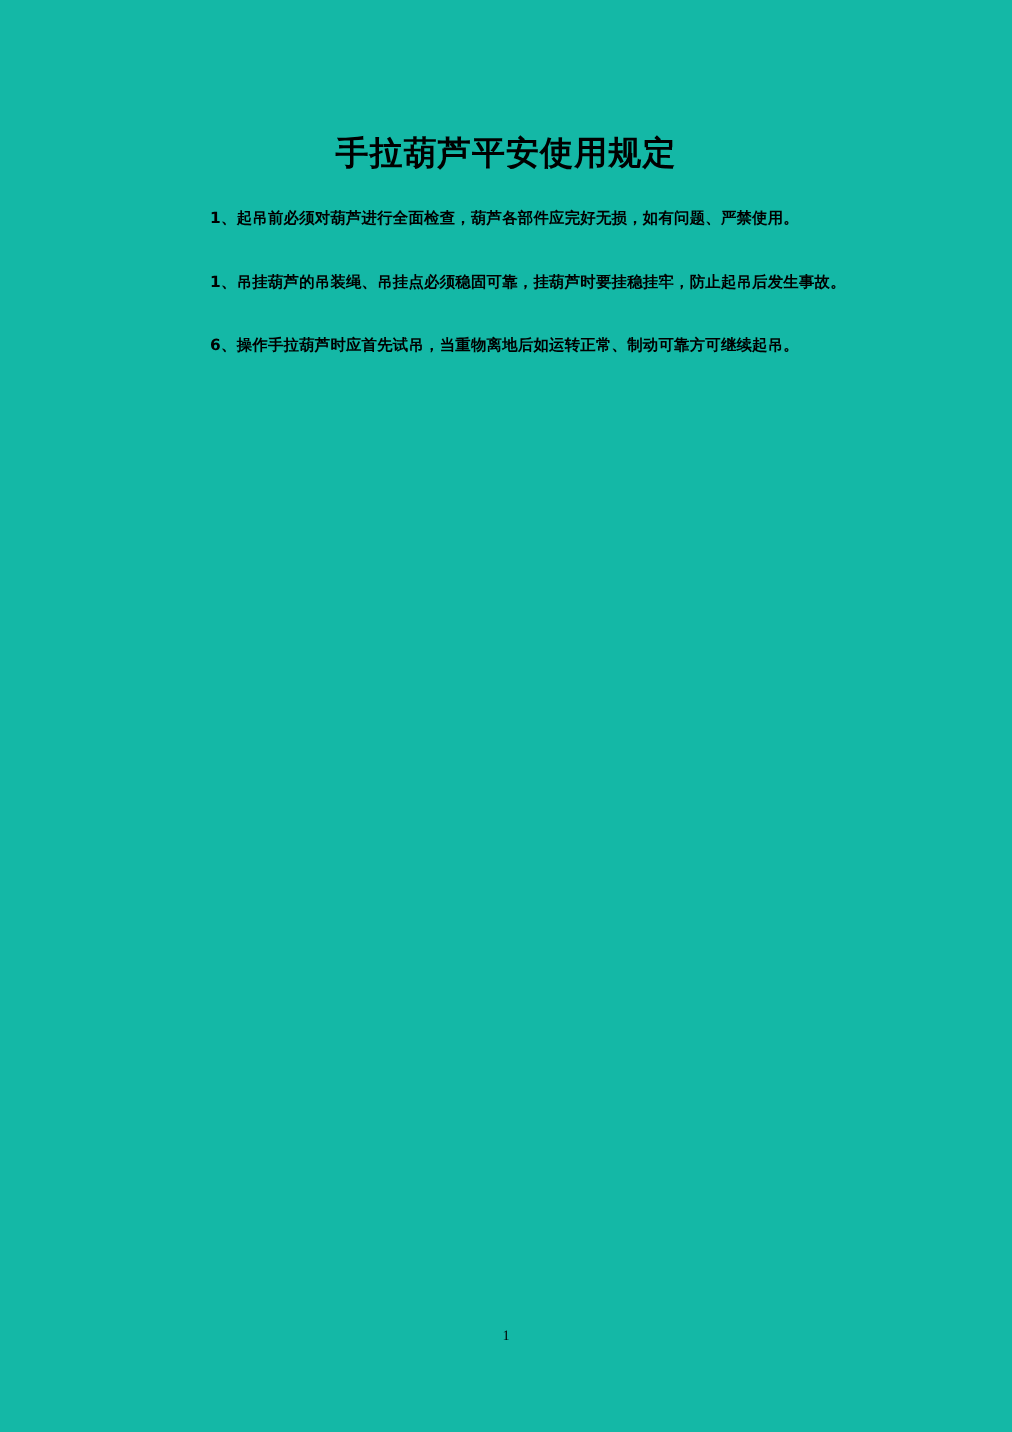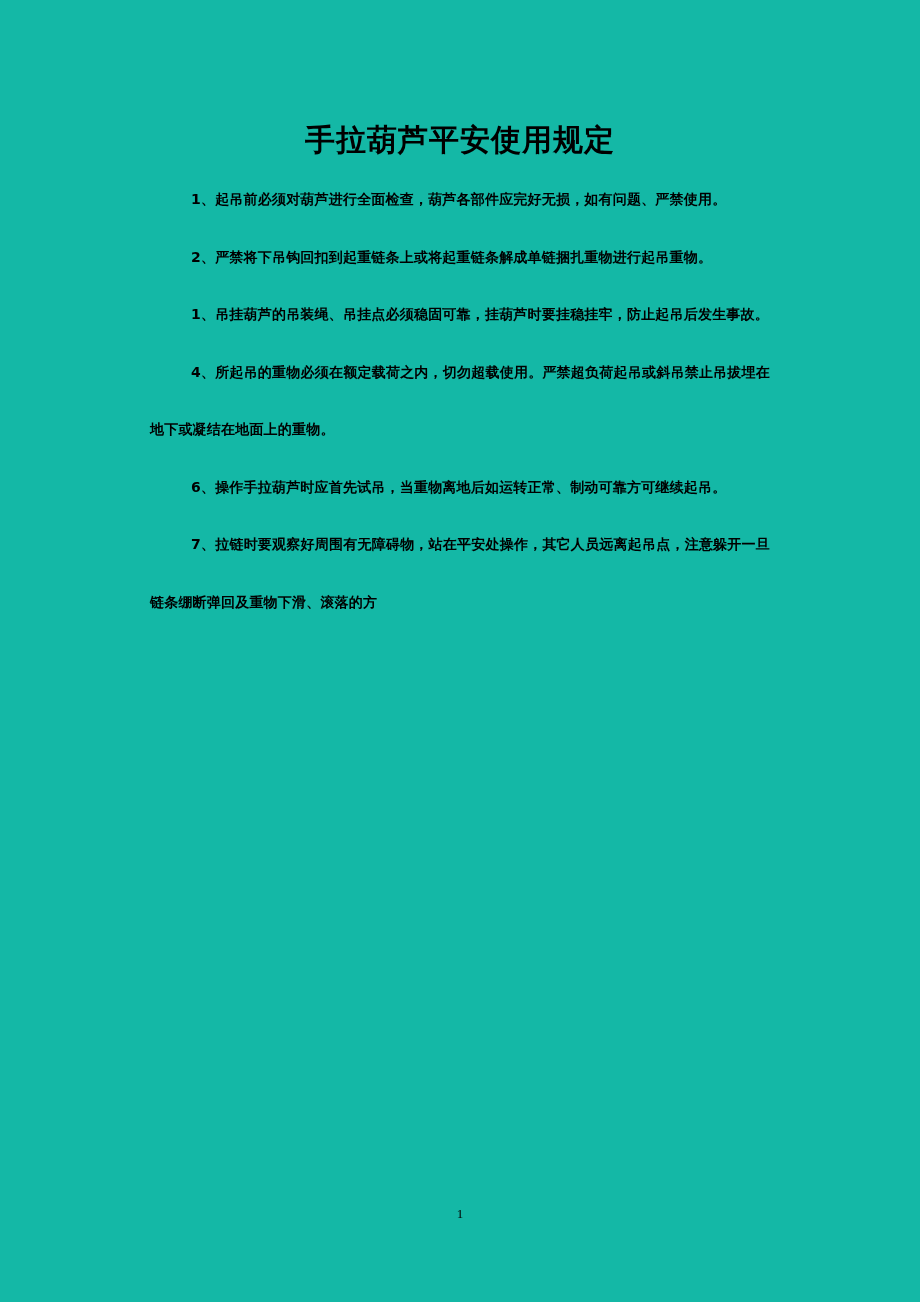--- a/index.html
+++ b/index.html
@@ -64,21 +64,18 @@
     }
   </style>
 </head>
 <body>
 
 <div class="page">
   <h1 class="title">手拉葫芦平安使用规定</h1>
 
   <div class="body">
     <p class="para">1、起吊前必须对葫芦进行全面检查，葫芦各部件应完好无损，如有问题、严禁使用。</p>
-    <p class="para">2、严禁将下吊钩回扣到起重链条上或将起重链条解成单链捆扎重物进行起吊重物。</p>
     <p class="para">1、吊挂葫芦的吊装绳、吊挂点必须稳固可靠，挂葫芦时要挂稳挂牢，防止起吊后发生事故。</p>
-    <p class="para">4、所起吊的重物必须在额定载荷之内，切勿超载使用。严禁超负荷起吊或斜吊禁止吊拔埋在地下或凝结在地面上的重物。</p>
     <p class="para">6、操作手拉葫芦时应首先试吊，当重物离地后如运转正常、制动可靠方可继续起吊。</p>
-    <p class="para">7、拉链时要观察好周围有无障碍物，站在平安处操作，其它人员远离起吊点，注意躲开一旦链条绷断弹回及重物下滑、滚落的方</p>
   </div>
 
   <div class="page-number">1</div>
 </div>
 
 </body></html>

